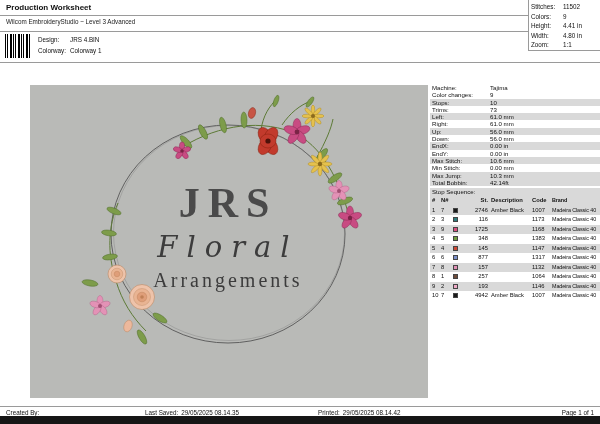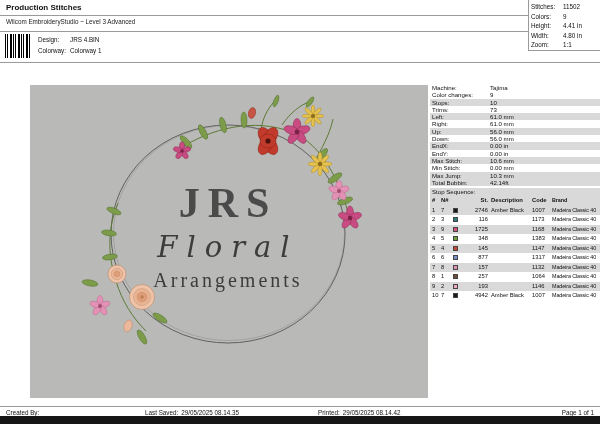--- a/index.html
+++ b/index.html
@@ -76,21 +76,21 @@
   .f-printed { left:318px; }
   .f-page { right:6px; }
   .footer-item .lab { margin-right:3px; }
   .bottom-bar { position:absolute; left:0; bottom:0; width:600px; height:8px; background:#161616; }
 </style>
 </head>
 <body>
 
 <div class="page">
 
-  <div class="title">Production Stitches</div>
+  <div class="title">Production Worksheet</div>
   <div class="rule rule1"></div>
   <div class="subtitle">Wilcom EmbroideryStudio ~ Level 3 Advanced</div>
   <div class="rule rule2"></div>
 
   <div class="barcode"></div>
 
   <div class="meta-line meta-design">
     <span class="meta-label">Design:</span><span>JRS 4.BIN</span>
   </div>
   <div class="meta-line meta-colorway">

